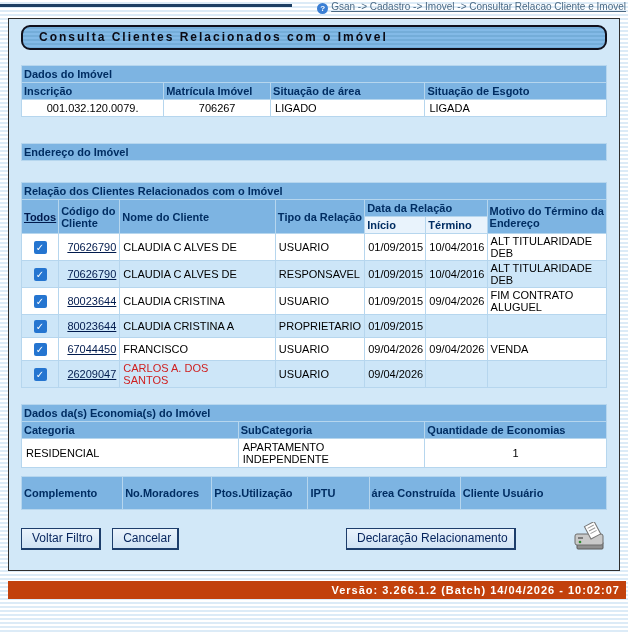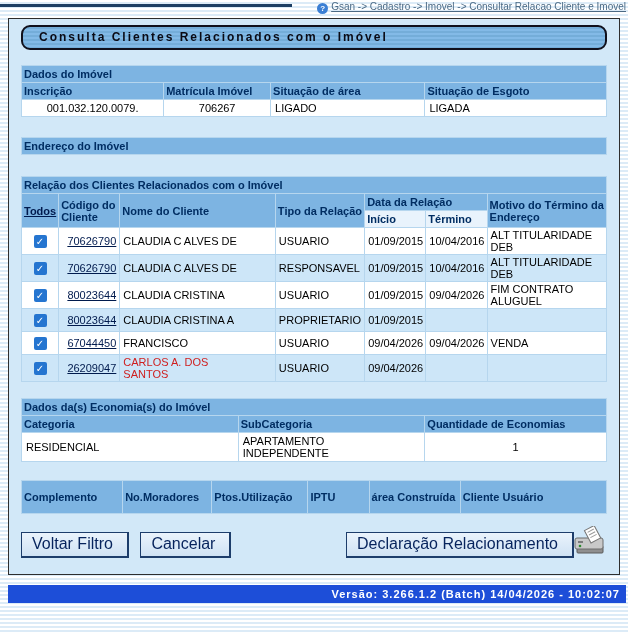--- a/index.html
+++ b/index.html
@@ -25,24 +25,24 @@
     font-size:12px; font-weight:bold; letter-spacing:2px; color:#0a0a14;
     line-height:21px; padding-left:16px; }
   
   table { border-collapse:separate; border-spacing:1px; table-layout:fixed;
     width:100%; background:#b6d6ee; }
   th, td { font-size:11px; overflow:hidden; }
   th { background:#7db4e2; color:#002d62; font-weight:bold; text-align:left; padding:2px 2px; }
   td { background:#ffffff; color:#000000; padding:2px 4px; }
   .sec-title th { padding:2px; }
   .t-dados { margin-top:15px; }
-  .t-end  { margin-top:20px; }
+  .t-end  { margin-top:26px; }
   .t-rel  { margin-top:21px; }
   .t-eco  { margin-top:16px; }
-  .t-comp { margin-top:18px; }
+  .t-comp { margin-top:8px; }
   .cell-c { text-align:center; }
   .cell-l { text-align:left; }
   
   .t-rel td { padding:1px 3px; vertical-align:middle; }
   .t-rel tbody tr:nth-child(even) td { background:#cde6f8; }
   .t-rel tbody tr:nth-child(-n+3) td { height:16px; }
   .t-rel tbody tr:nth-child(n+4) td { height:22px; }
   .subhead { background:#e9f3fc; }
   a.lnk { color:#001a4d; text-decoration:underline; cursor:pointer; }
   .c-code { text-align:right; }
@@ -52,26 +52,26 @@
     line-height:13px; text-align:center; cursor:pointer; }
   .cb::after { content:"✓"; }
   .c-cb { text-align:center; }
   .wrapnarrow { display:inline-block; max-width:118px; }
   .highlight { color:#cf1f1f; display:inline-block; max-width:112px; }
   .t-comp th { height:32px; }
   
   .actions { position:relative; margin-top:18px; height:28px; }
   .btn { display:inline-block; background:linear-gradient(180deg,#eaf3fc,#cfe2f4);
     border:1px solid #1d3d6b; border-right-width:2px; border-bottom-width:2px;
-    color:#06235c; font-size:16px; font-family:"Liberation Sans",sans-serif;
-    padding:2px 14px 3px 10px; margin-right:7px; cursor:pointer; }
+    color:#06235c; font-size:12px; font-family:"Liberation Sans",sans-serif;
+    padding:2px 6px 3px 10px; margin-right:7px; cursor:pointer; }
   .btn-mid { position:absolute; left:325px; top:0; }
   .print { position:absolute; right:0; top:-6px; cursor:pointer; }
   
-  .footer-bar { margin:10px 2px 0 8px; height:18px; background:#1d4ed8; color:#ffffff;
+  .footer-bar { margin:10px 2px 0 8px; height:18px; background:#c2410c; color:#ffffff;
     font-size:11px; font-weight:bold; letter-spacing:1px; text-align:right;
     line-height:18px; padding-right:6px; }
 </style>
 </head>
 <body>
 
 <div class="topbar">
   <div class="top-rule"></div>
   <span class="breadcrumb"><span class="help-icon">?</span><span>Gsan -&gt; Cadastro -&gt; Imovel -&gt; Consultar Relacao Cliente e Imovel</span></span>
 </div>

